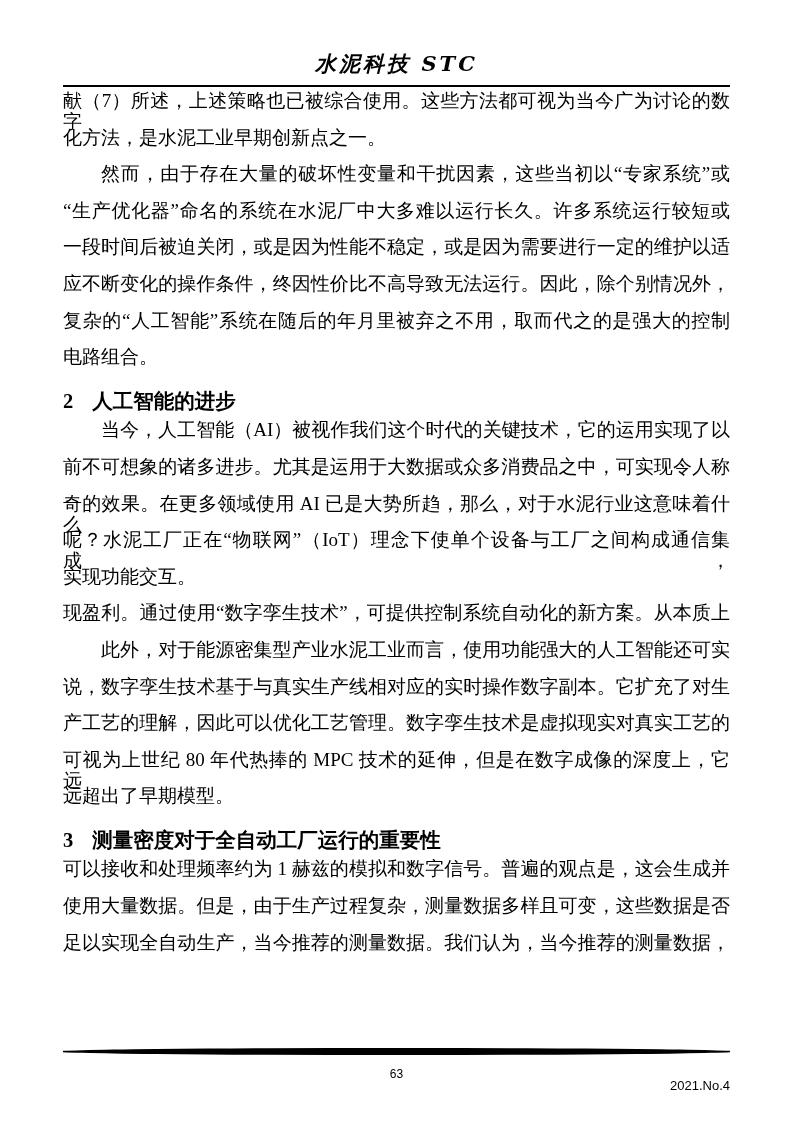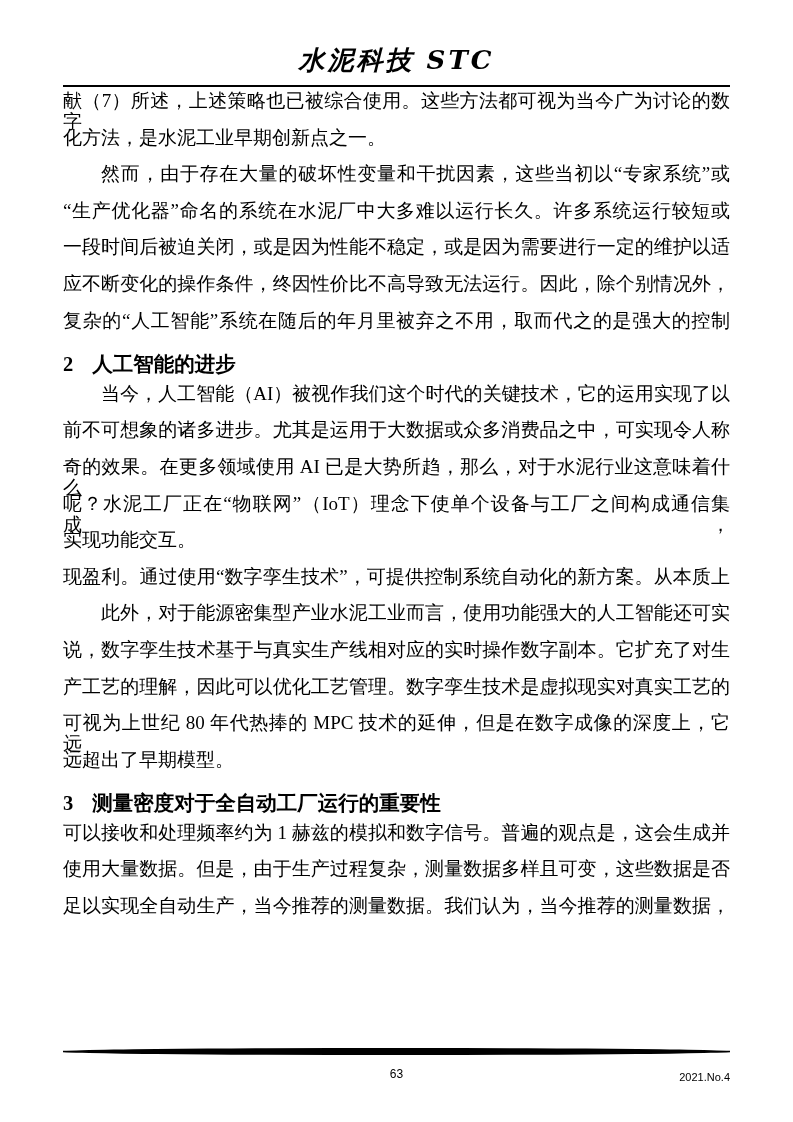--- a/index.html
+++ b/index.html
@@ -29,21 +29,21 @@
     align-items: flex-end;
     justify-content: center;
     border-bottom: 2px solid #000000;
     padding-bottom: 7px;
     box-sizing: content-box;
   }
   .journal-title {
     font-family: "DejaVu Serif", serif;
     font-style: italic;
     font-weight: bold;
-    font-size: 26px;
+    font-size: 21px;
     letter-spacing: 3px;
     white-space: nowrap;
   }
 
   
   .article {
     position: absolute;
     left: 63px;
     top: 90px;
     width: 667px;
@@ -95,22 +95,22 @@
   .footer-row {
     position: relative;
     margin-top: 12px;
     width: 100%;
     text-align: center;
     font-size: 12px;
   }
   .issue-label {
     position: absolute;
     right: 0;
-    top: 4px;
-    font-size: 11px;
+    top: 11px;
+    font-size: 13px;
   }
 </style>
 </head>
 <body>
 
 <div class="page">
 
   <header class="running-head">
     <span class="journal-title">水泥科技 STC</span>
   </header>
@@ -119,20 +119,21 @@
       <div class="paragraph">
         <div class="text-line justified">献（7）所述，上述策略也已被综合使用。这些方法都可视为当今广为讨论的数字</div>
         <div class="text-line">化方法，是水泥工业早期创新点之一。</div>
       </div>
       <div class="paragraph">
         <div class="text-line justified first-indent">然而，由于存在大量的破坏性变量和干扰因素，这些当初以“专家系统”或</div>
         <div class="text-line justified">“生产优化器”命名的系统在水泥厂中大多难以运行长久。许多系统运行较短或</div>
         <div class="text-line justified">一段时间后被迫关闭，或是因为性能不稳定，或是因为需要进行一定的维护以适</div>
         <div class="text-line justified">应不断变化的操作条件，终因性价比不高导致无法运行。因此，除个别情况外，</div>
         <div class="text-line justified">复杂的“人工智能”系统在随后的年月里被弃之不用，取而代之的是强大的控制</div>
+        <div class="text-line">电路组合。</div>
       </div>
       <div class="heading">
         <span class="heading-number">2</span>
         <span class="heading-title">人工智能的进步</span>
       </div>
       <div class="paragraph">
         <div class="text-line justified first-indent">当今，人工智能（AI）被视作我们这个时代的关键技术，它的运用实现了以</div>
         <div class="text-line justified">前不可想象的诸多进步。尤其是运用于大数据或众多消费品之中，可实现令人称</div>
         <div class="text-line justified">奇的效果。在更多领域使用 AI 已是大势所趋，那么，对于水泥行业这意味着什么</div>
         <div class="text-line justified">呢？水泥工厂正在“物联网”（IoT）理念下使单个设备与工厂之间构成通信集成，</div>

